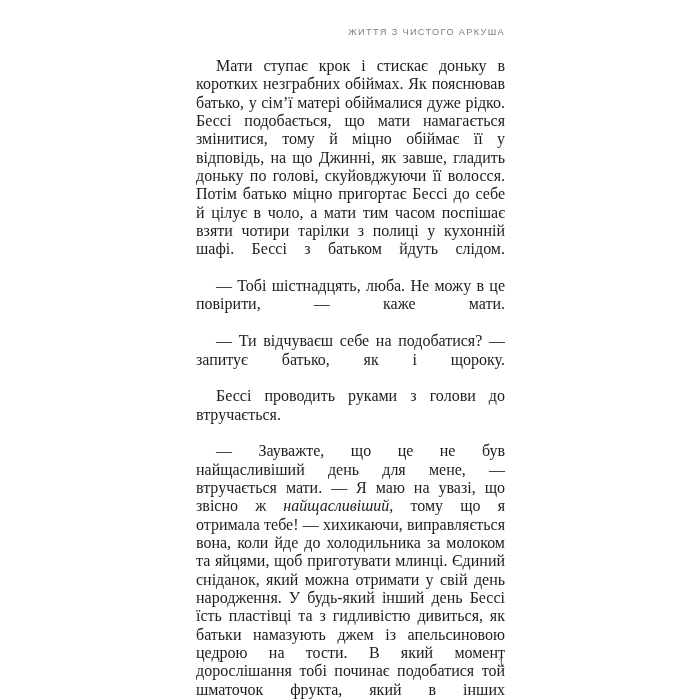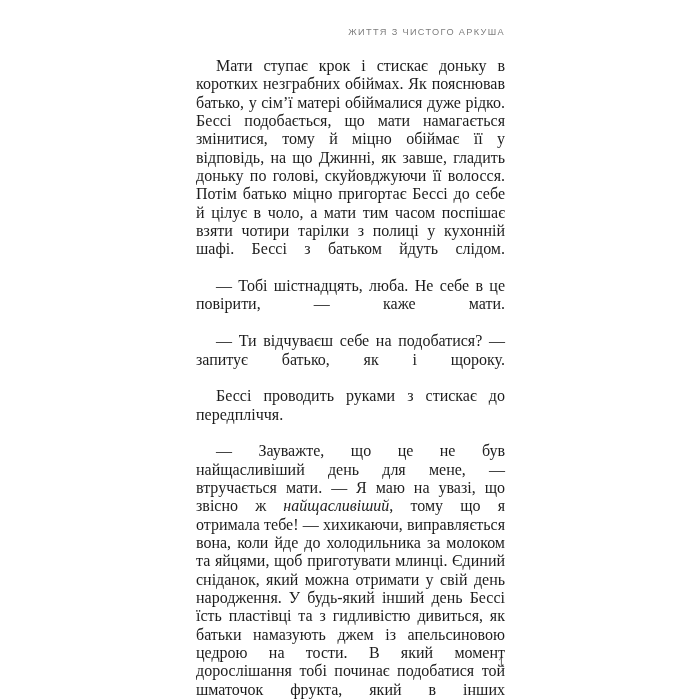--- a/index.html
+++ b/index.html
@@ -90,25 +90,25 @@
 <body>
 
 <div class="page">
 
   <div class="running-head">Життя з чистого аркуша</div>
 
   <div class="text-block">
 
     <p class="para">Мати ступає крок і стискає доньку в коротких незграбних обіймах. Як пояснював батько, у сім’ї матері обіймалися дуже рідко. Бессі подобається, що мати намагається змінитися, тому й міцно обіймає її у відповідь, на що Джинні, як завше, гладить доньку по голові, скуйовджуючи її волосся. Потім батько міцно пригортає Бессі до себе й цілує в чоло, а мати тим часом поспішає взяти чотири тарілки з полиці у кухонній шафі. Бессі з батьком йдуть слідом.</p>
 
-    <p class="para">— Тобі шістнадцять, люба. Не себе в це повірити, — каже мати.</p>
+    <p class="para">— Тобі шістнадцять, люба. Не можу в це повірити, — каже мати.</p>
 
     <p class="para">— Ти відчуваєш себе на подобатися? — запитує батько, як і щороку.</p>
 
-    <p class="para">Бессі проводить руками з стискає до передпліччя.</p>
+    <p class="para">Бессі проводить руками з голови до втручається.</p>
 
 
     <p class="para">
       <span>— Зауважте, що це не був найщасливіший день для мене, — втручається мати. — Я маю на увазі, що звісно ж </span><em class="it">найщасливіший</em><span>, тому що я отримала тебе! — хихикаючи, виправляється вона, коли йде до холодильника за молоком та яйцями, щоб приготувати млинці. Єдиний сніданок, який можна отримати у свій день народження. У будь-який інший день Бессі їсть пластівці та з гидливістю дивиться, як батьки намазують джем із апельсиновою цедрою на тости. В який момент дорослішання тобі починає подобатися той шматочок фрукта, який в інших апельсинових сценаріях викидають? Вона здригнулася від самої думки.</span>
     </p>
 
     <p class="para">— Я була зачарована, як тільки побачила тебе, але, Господи, це було настільки далеко від того, що можна було б назвати легкими пологами, — промовляє мати, кривлячись від однієї згадки, поки розбиває яйця у скляну миску, яка належала бабусі Бессі. — Я ніколи не буду такою, як раніше. Унизу так точно.</p>
 
   </div>
 

